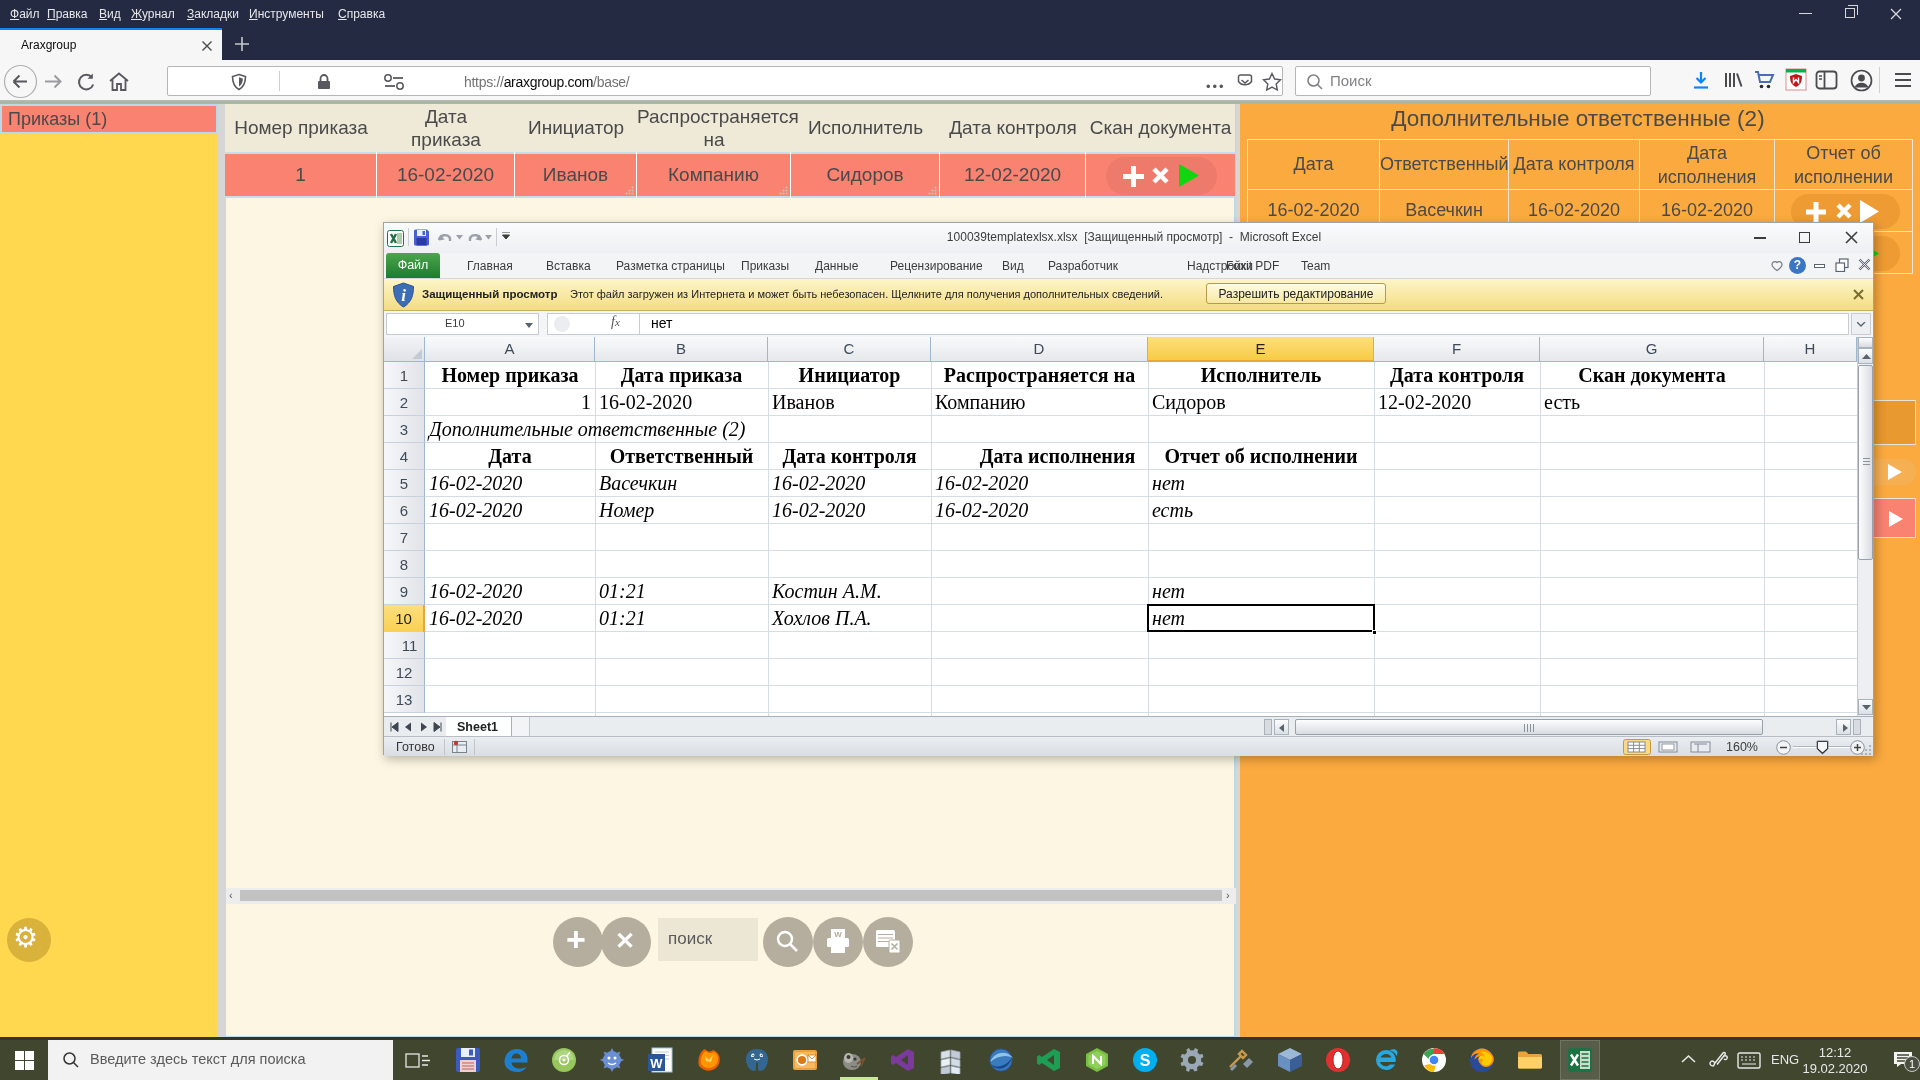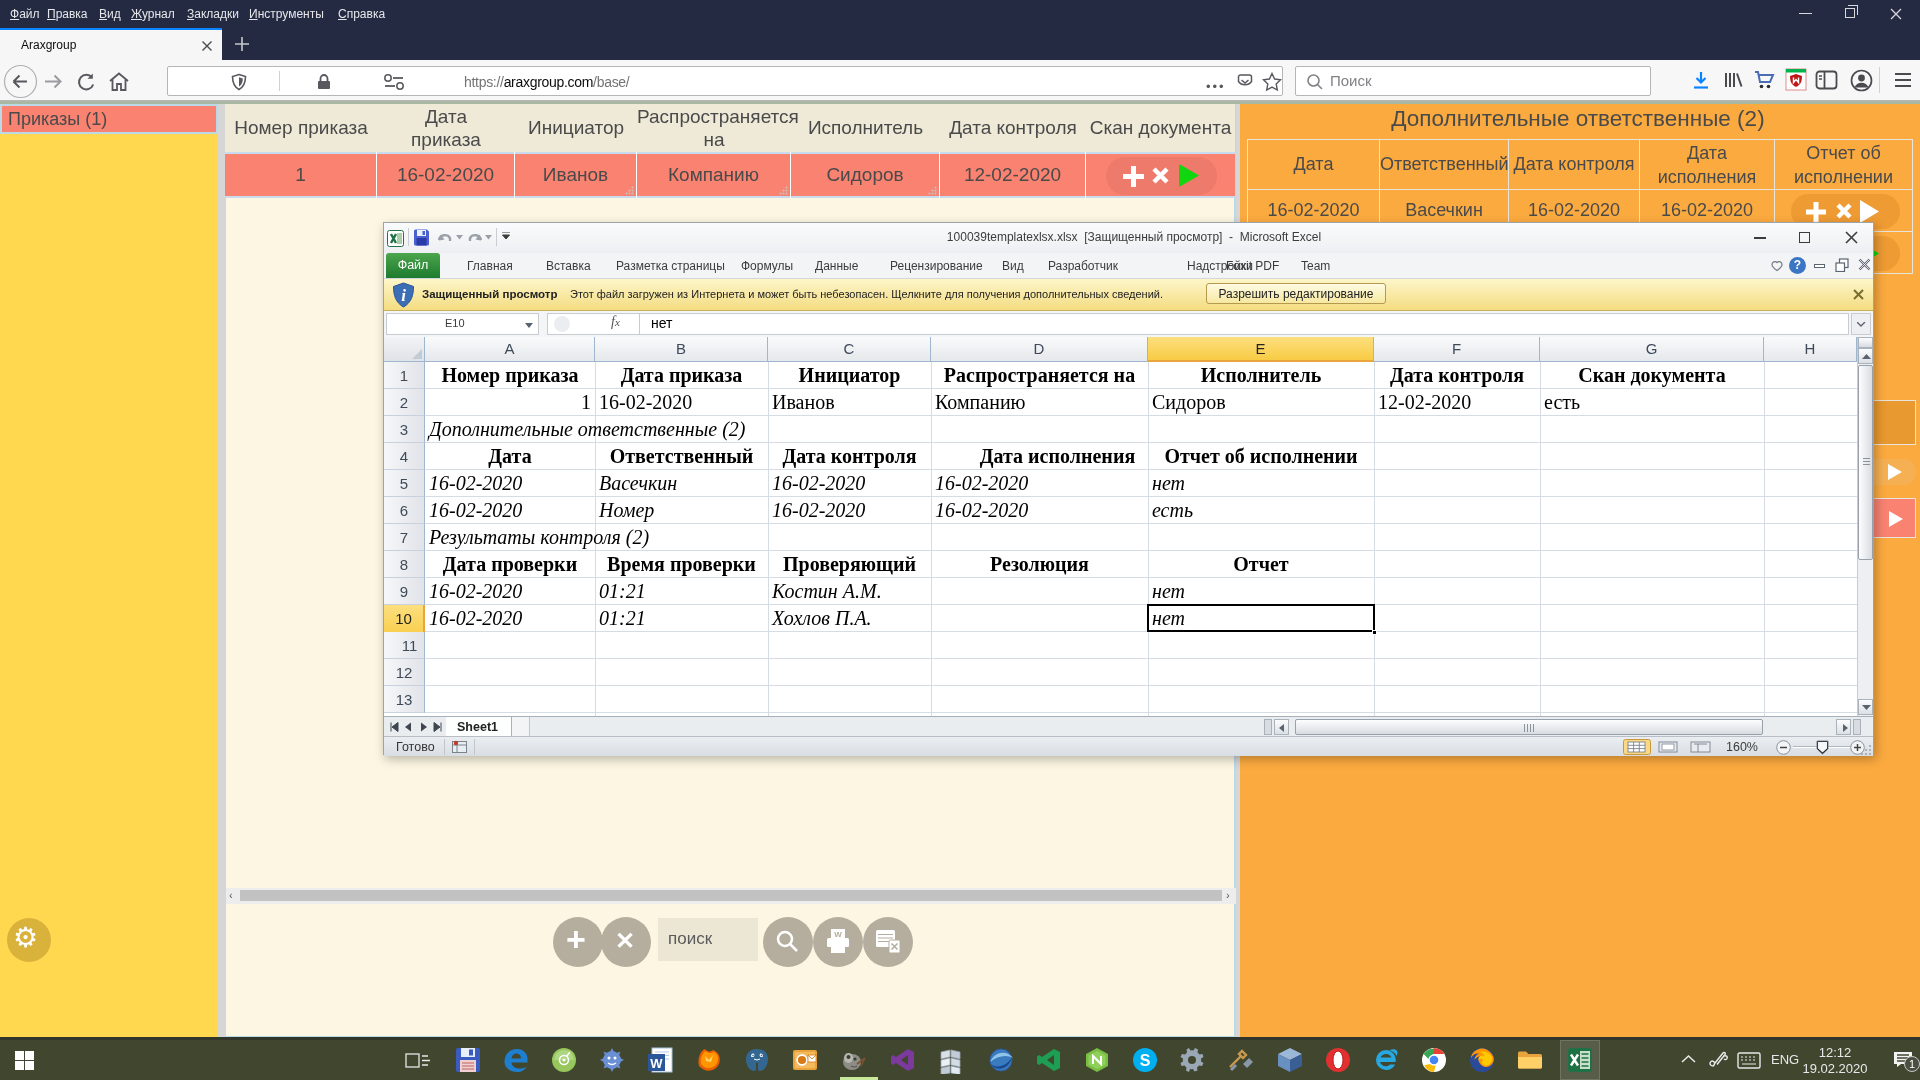--- a/index.html
+++ b/index.html
@@ -353,21 +353,21 @@
     <svg class="abs" style="left:1461px;top:8px;" width="13" height="13">
         <path d="M1 1 L12 12 M12 1 L1 12" stroke="#3C3C3C" stroke-width="1.6"></path>
       </svg>
   </div>
 
   <div class="abs" style="left:0;top:30px;width:1489px;height:26px;background:#F3F4F6;border-bottom:1px solid #D3D7DC;">
     <div class="abs" style="left:2px;top:0px;width:54px;height:25px;background:linear-gradient(#4CA64C,#1E7A2E);border-radius:3px 3px 0 0;color:#FFF;text-align:center;line-height:25px;font-size:12.5px;">Файл</div>
     <span class="abs" style="left:83px;top:6px;">Главная</span>
     <span class="abs" style="left:162px;top:6px;">Вставка</span>
     <span class="abs" style="left:232px;top:6px;">Разметка страницы</span>
-    <span class="abs" style="left:357px;top:6px;">Формулы</span>
+    <span class="abs" style="left:357px;top:6px;">Приказы</span>
     <span class="abs" style="left:431px;top:6px;">Данные</span>
     <span class="abs" style="left:506px;top:6px;">Рецензирование</span>
     <span class="abs" style="left:618px;top:6px;">Вид</span>
     <span class="abs" style="left:664px;top:6px;">Разработчик</span>
     <span class="abs" style="left:759px;top:6px;margin-left:44px;">Надстройки</span>
     <span class="abs" style="left:842px;top:6px;">Foxit PDF</span>
     <span class="abs" style="left:917px;top:6px;">Team</span>
     <svg class="abs" style="left:1387px;top:8px;" width="12" height="11">
         <path d="M6 1.5 C4 -0.5 1 1 1 3.5 C1 6 6 9.5 6 9.5 C6 9.5 11 6 11 3.5 C11 1 8 -0.5 6 1.5 Z" fill="none" stroke="#7A828C" stroke-width="1.3"></path>
       </svg>
@@ -502,30 +502,20 @@
       <span class="ci" style="left:551px;">16-02-2020</span>
       <span class="ci" style="left:768px;">нет</span>
     </div>
     <div class="abs xr" style="top:160px;">
       <span class="ci" style="left:45px;">16-02-2020</span>
       <span class="ci" style="left:215px;">Номер</span>
       <span class="ci" style="left:388px;">16-02-2020</span>
       <span class="ci" style="left:551px;">16-02-2020</span>
       <span class="ci" style="left:768px;">есть</span>
     </div>
-    <div class="abs xr" style="top:187px;">
-        <span class="ci" style="left:45px;">Результаты контроля (2)</span>
-      </div>
-    <div class="abs xr" style="top:214px;">
-      <span class="cb" style="left:41px;width:170px;">Дата проверки</span>
-      <span class="cb" style="left:211px;width:173px;">Время проверки</span>
-      <span class="cb" style="left:384px;width:163px;">Проверяющий</span>
-      <span class="cb" style="left:547px;width:217px;">Резолюция</span>
-      <span class="cb" style="left:764px;width:226px;">Отчет</span>
-    </div>
     <div class="abs xr" style="top:241px;">
       <span class="ci" style="left:45px;">16-02-2020</span>
       <span class="ci" style="left:215px;">01:21</span>
       <span class="ci" style="left:388px;">Костин А.М.</span>
       <span class="ci" style="left:768px;">нет</span>
     </div>
     <div class="abs xr" style="top:268px;">
       <span class="ci" style="left:45px;">16-02-2020</span>
       <span class="ci" style="left:215px;">01:21</span>
       <span class="ci" style="left:388px;">Хохлов П.А.</span>
@@ -633,20 +623,27 @@
 
 <div class="abs" style="left:0;top:1037px;width:1920px;height:3px;background:#31362A;"></div>
 
 <div class="abs" id="taskbar" style="left:0;top:1040px;width:1920px;height:40px;background:#41462F;">
   <svg class="abs" style="left:15px;top:11px;" width="19" height="19">
     <rect x="0" y="0" width="9" height="9" fill="#FFF"></rect>
       <rect x="10" y="0" width="9" height="9" fill="#FFF"></rect>
     <rect x="0" y="10" width="9" height="9" fill="#FFF"></rect>
       <rect x="10" y="10" width="9" height="9" fill="#FFF"></rect>
   </svg>
+  <div class="abs" style="left:48px;top:0;width:345px;height:40px;background:#F2F2F2;">
+    <svg class="abs" style="left:14px;top:11px;" width="18" height="18">
+        <circle cx="7.5" cy="7.5" r="5.5" fill="none" stroke="#333" stroke-width="1.5"></circle>
+        <path d="M11.5 11.5 L16 16" stroke="#333" stroke-width="1.5"></path>
+      </svg>
+    <span class="abs" style="left:42px;top:11px;font-size:14.5px;color:#5A5A5A;">Введите здесь текст для поиска</span>
+  </div>
 
   <svg class="abs" style="left:404px;top:12px;" width="28" height="17">
     <rect x="2" y="2" width="13" height="13" fill="none" stroke="#E8E8E8" stroke-width="1.3"></rect>
     <path d="M18 4 H24 M18 8.5 H26 M18 13 H24" stroke="#E8E8E8" stroke-width="1.3"></path>
   </svg>
 
   <svg class="abs" style="left:454px;top:6px;" width="28" height="28">
       <rect x="2" y="2" width="24" height="24" rx="2" fill="#3A5BBF"></rect>
       <rect x="7" y="2" width="14" height="9" fill="#E8EFF8"></rect>
       <rect x="15" y="3.5" width="4" height="6" fill="#3A5BBF"></rect>

